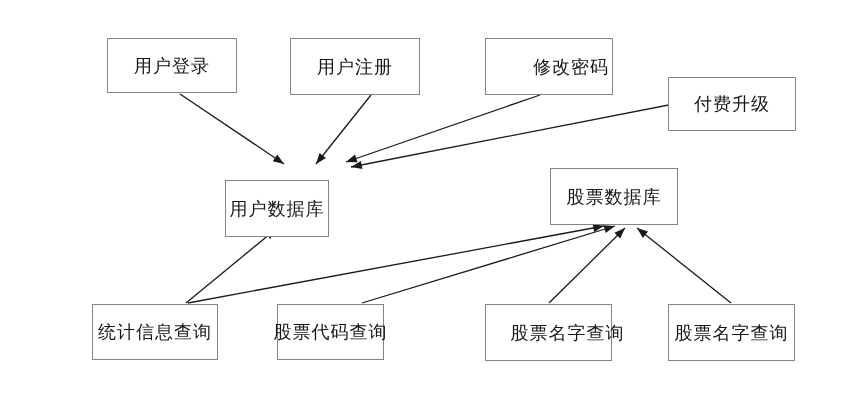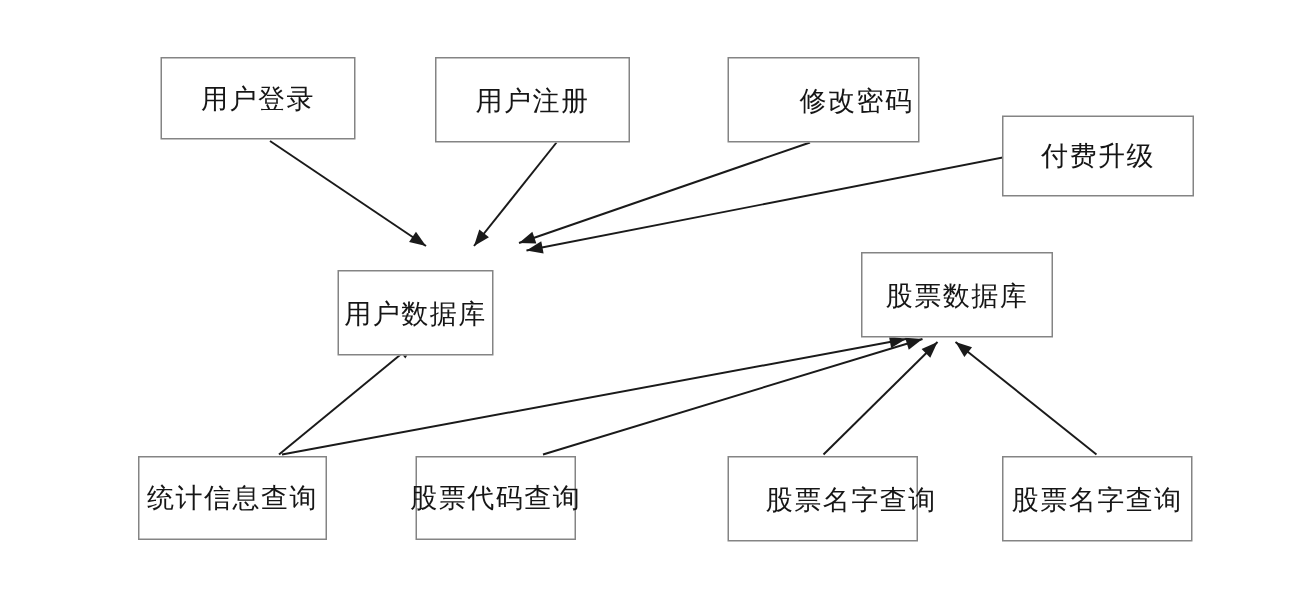--- a/index.html
+++ b/index.html
@@ -69,21 +69,21 @@
   <div class="node" style="left:485px; top:38px;  width:128px; height:57px;padding-left:44px;">
       <span>修改密码</span>
     </div>
   <div class="node" style="left:668px; top:38px;  width:128px; height:54px;margin-top:39px;">
       <span>付费升级</span>
     </div>
 
   <div class="node" style="left:225px; top:180px; width:104px; height:57px;">
       <span>用户数据库</span>
     </div>
-  <div class="node" style="left:550px; top:168px; width:128px; height:57px;margin-left:24px;">
+  <div class="node" style="left:550px; top:168px; width:128px; height:57px;">
       <span>股票数据库</span>
     </div>
 
   <div class="node" style="left:92px;  top:304px; width:126px; height:56px;">
       <span>统计信息查询</span>
     </div>
   <div class="node" style="left:277px; top:304px; width:107px; height:56px;">
       <span>股票代码查询</span>
     </div>
   <div class="node" style="left:485px; top:304px; width:127px; height:57px;padding-left:38px;">

